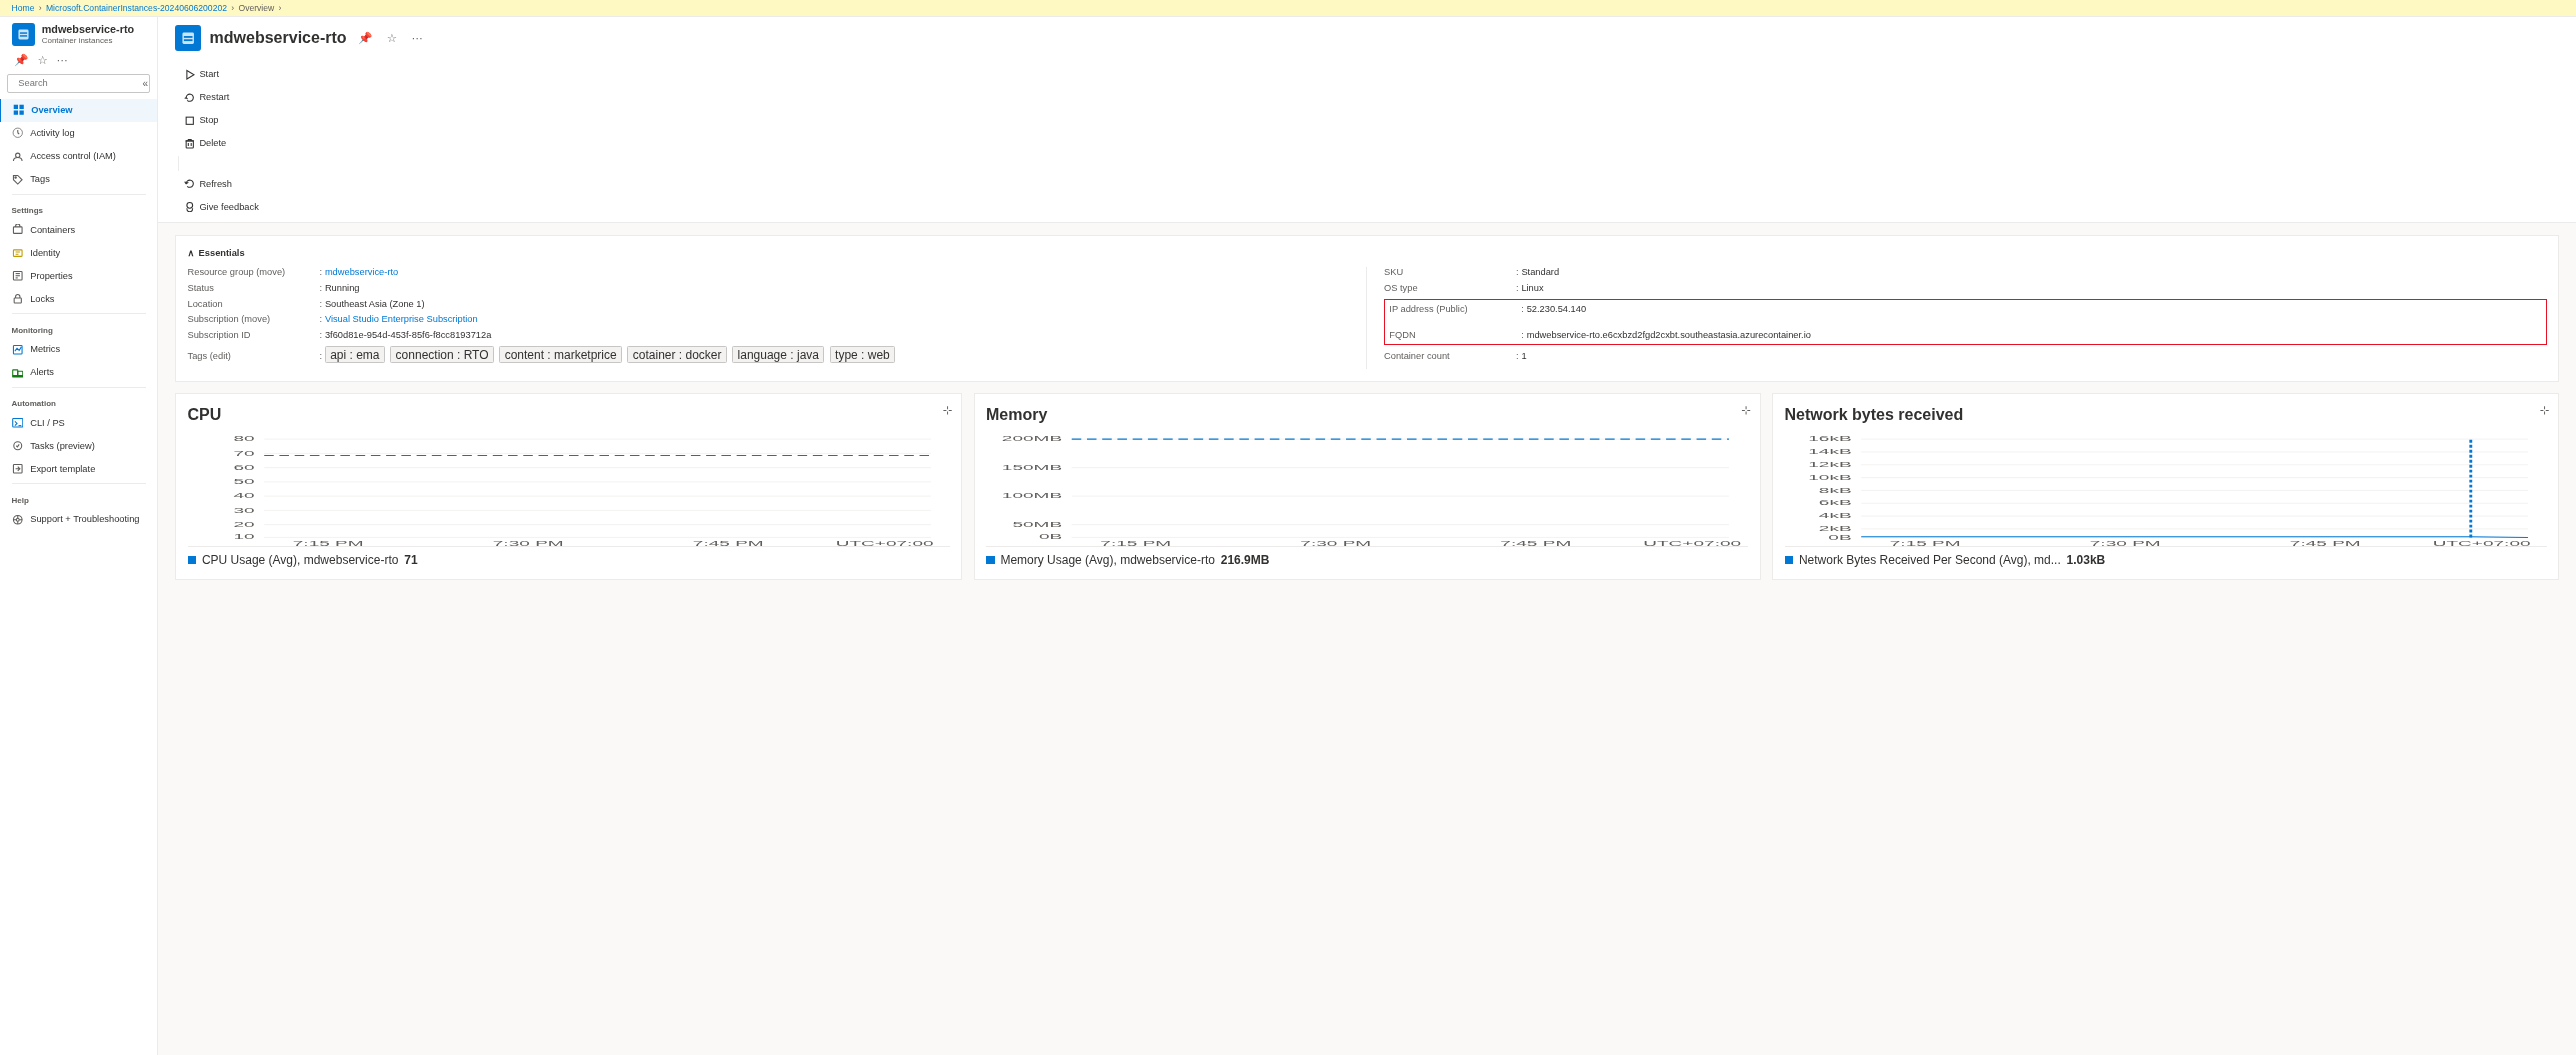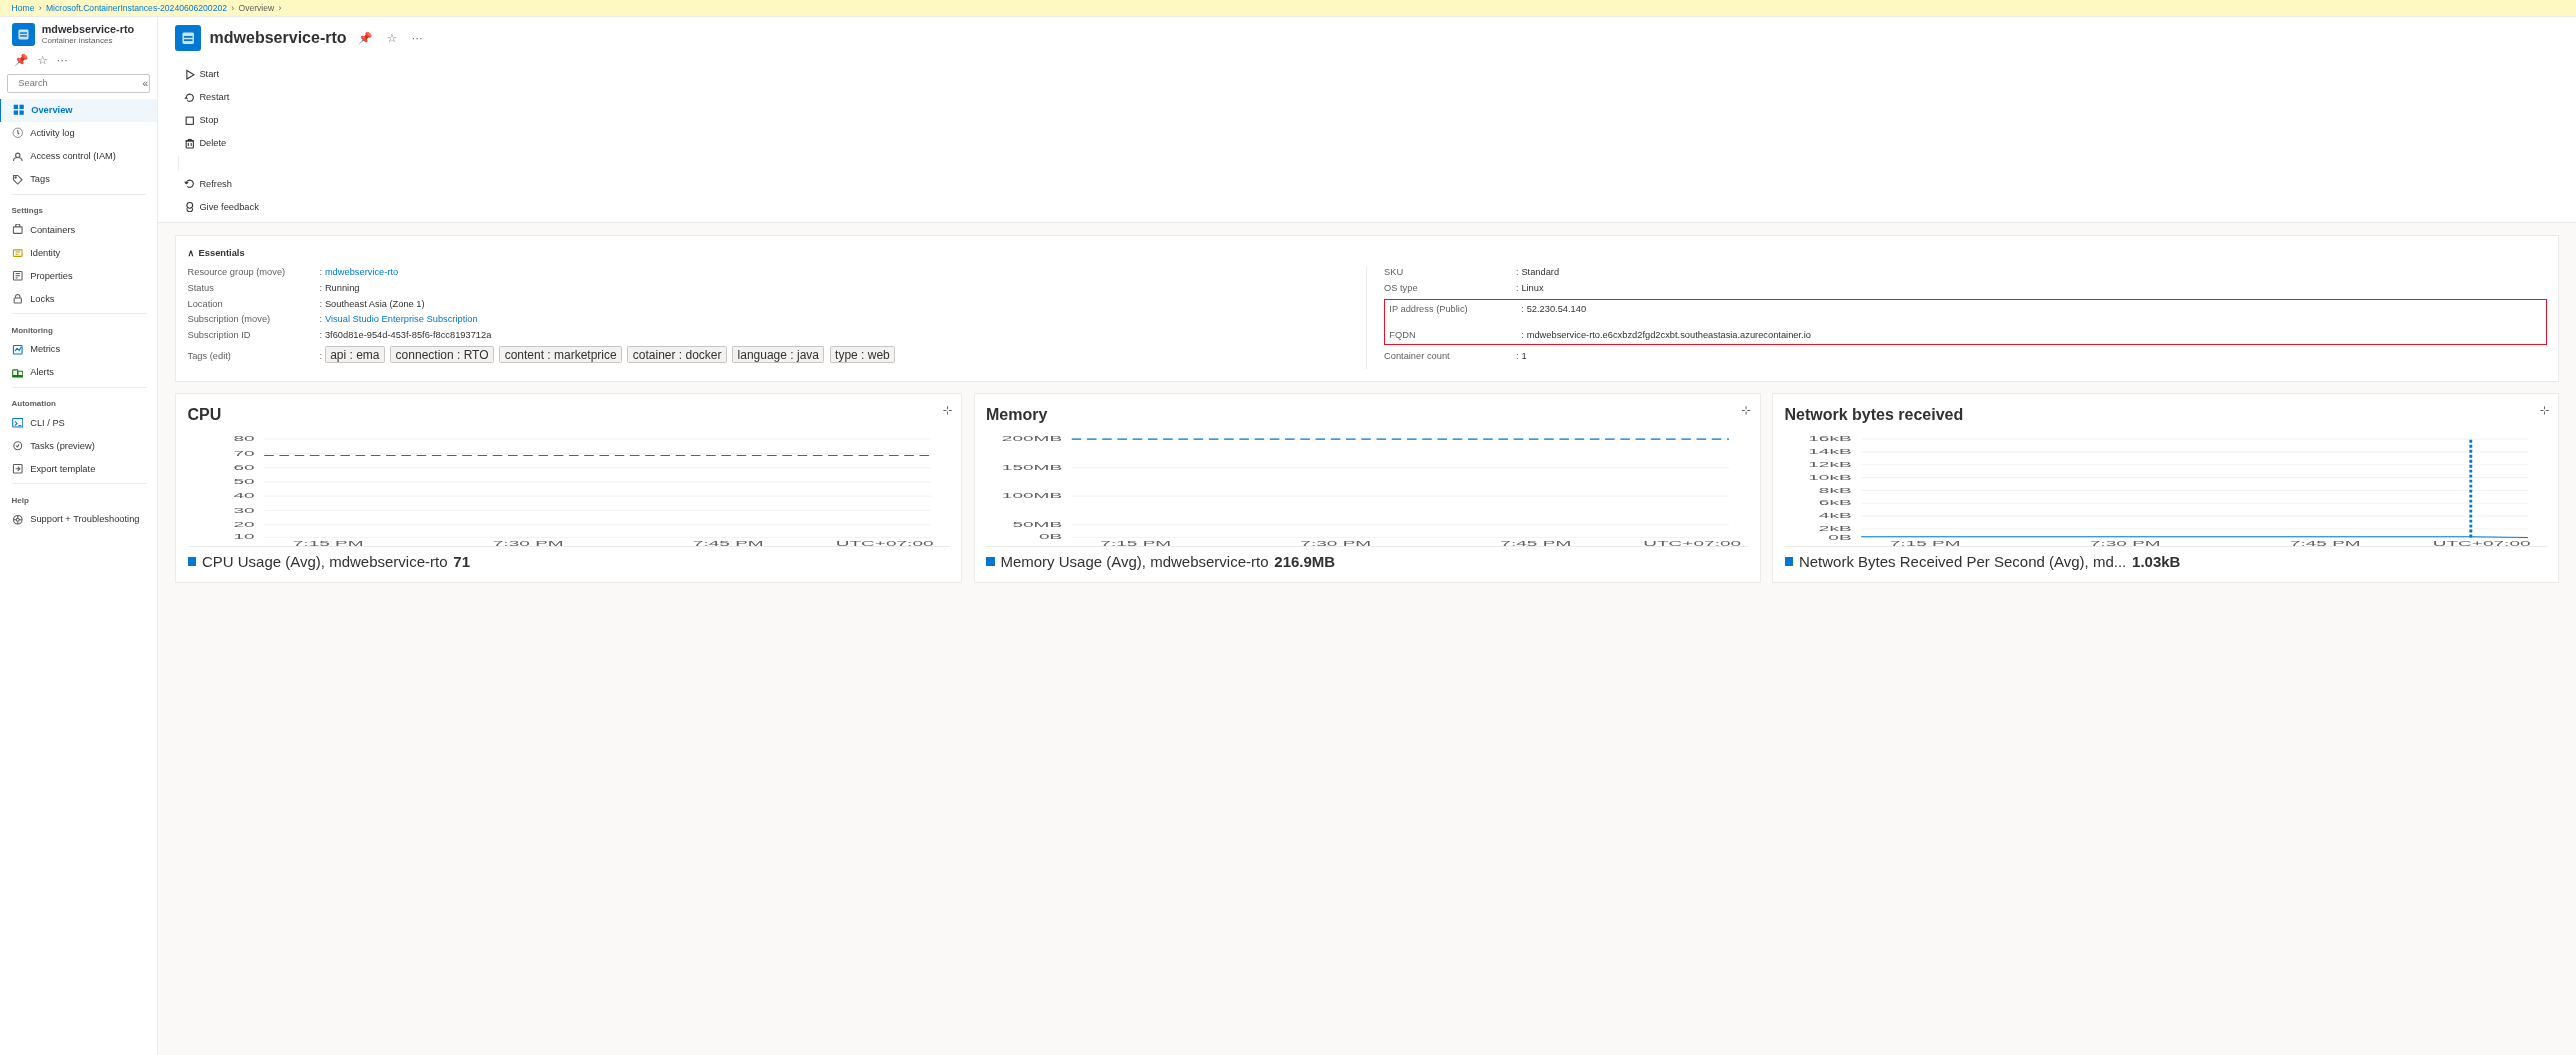--- a/index.html
+++ b/index.html
@@ -56,21 +56,21 @@
 
     .tag-pill { display: inline-flex; align-items: center; background: #f3f2f1; border: 0.7px solid #c8c6c4; border-radius: 1.4px; padding: 0.7px 4.3px; font-size: 12px; color: #323130; margin-right: 2.9px; }
 
     .highlighted-box { border: 1.4px solid #e81123 !important; }
 
     .charts-row { display: grid; grid-template-columns: 1fr 1fr 1fr; gap: 11.5px; margin: 0 17px 11.5px; }
     .chart-card { background: #fff; border: 0.7px solid #edebe9; padding: 11.5px; position: relative; }
     .chart-title { font-size: 16px; font-weight: 600; color: #323130; margin-bottom: 8.6px; }
     .chart-pin { position: absolute; top: 8.6px; right: 8.6px; cursor: pointer; background: none; border: none; color: #605e5c; font-size: 11.5px; }
     .chart-area { height: 115px; position: relative; border-bottom: 0.7px solid #edebe9; }
-    .chart-legend { display: flex; align-items: center; gap: 5.8px; margin-top: 5.8px; font-size: 15px; color: #323130; }
+    .chart-legend { display: flex; align-items: center; gap: 5.8px; margin-top: 5.8px; font-size: 12px; color: #323130; }
     .chart-legend-color { width: 8.6px; height: 8.6px; flex-shrink: 0; }
 
     
     .chart-svg { width: 100%; height: 100%; }
 
     
     .y-axis-label { font-size: 10px; fill: #605e5c; }
     .x-axis-label { font-size: 10px; fill: #605e5c; }
     .chart-grid-line { stroke: #edebe9; stroke-width: 0.5; }
   </style>

